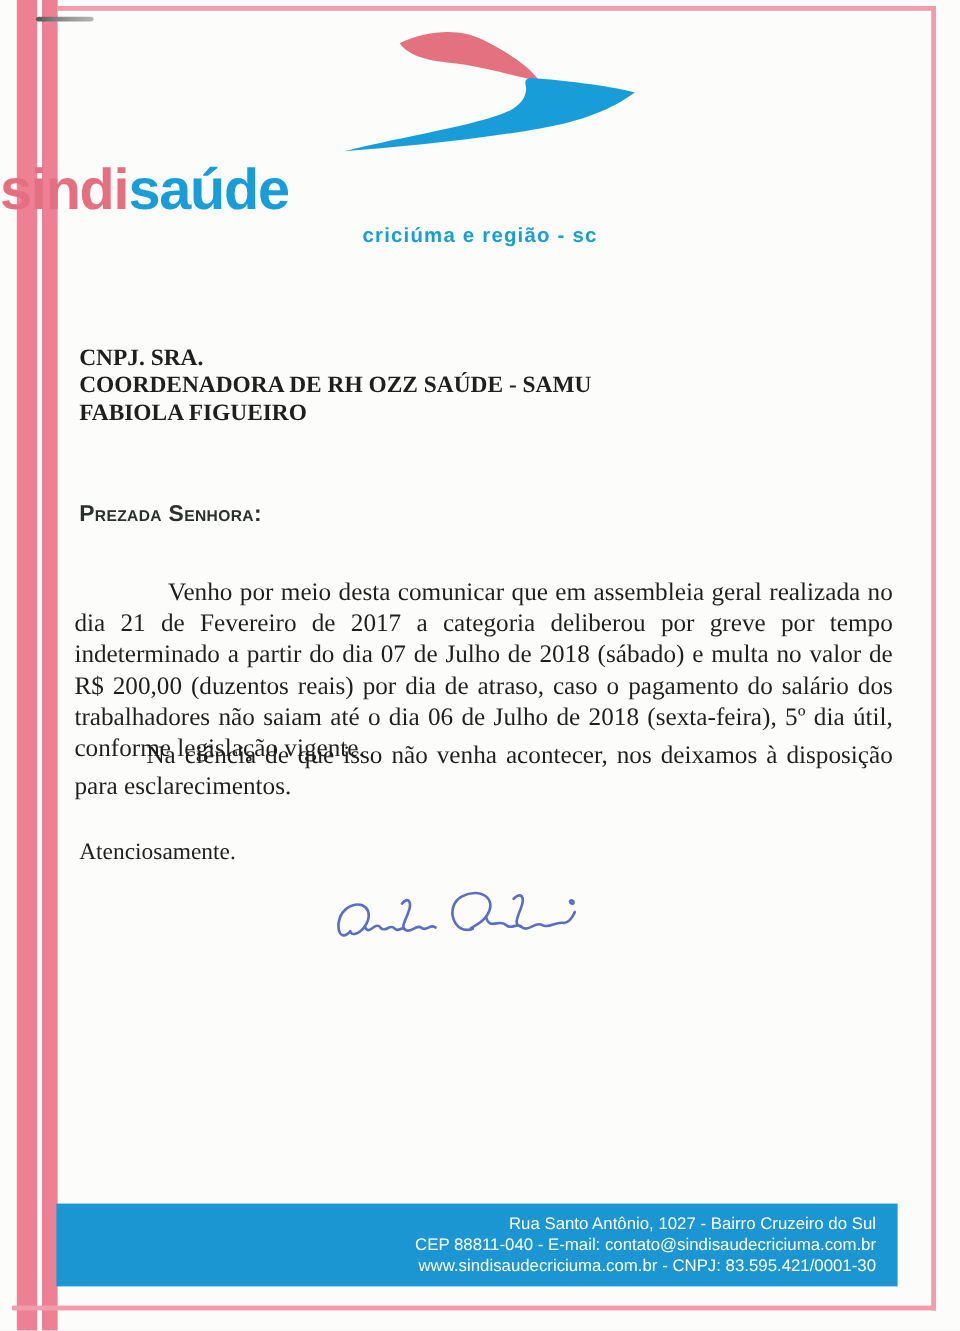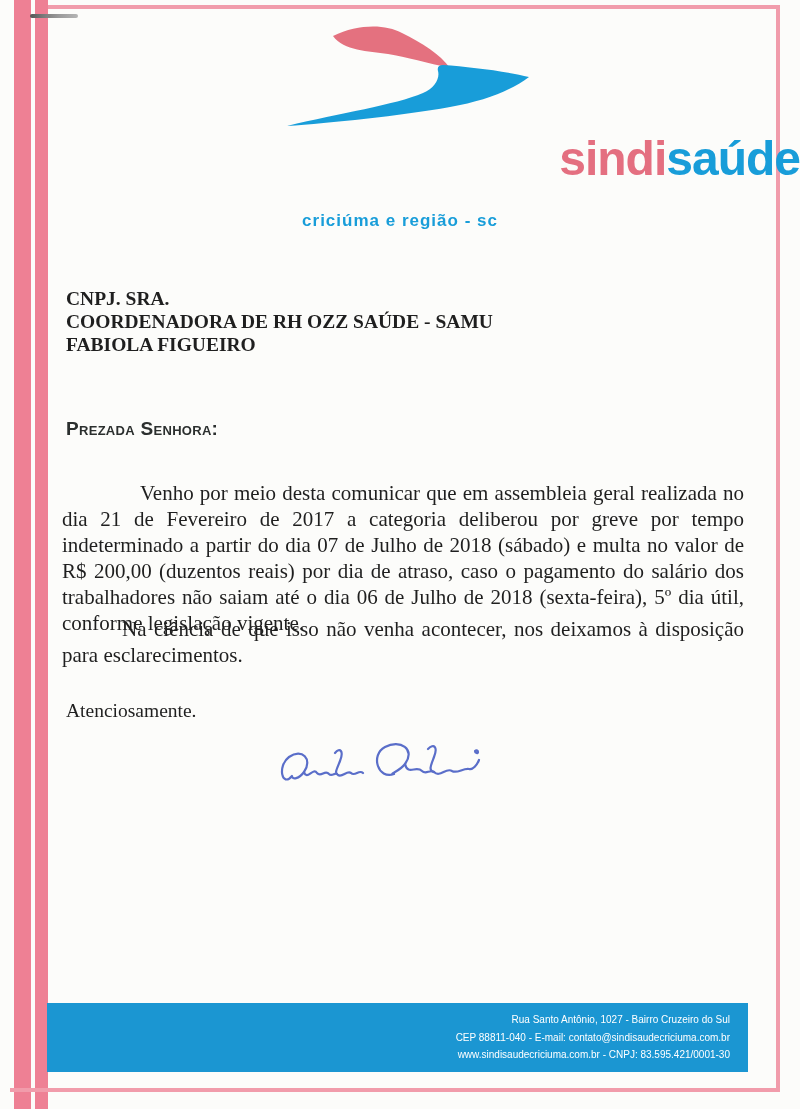--- a/index.html
+++ b/index.html
@@ -12,48 +12,48 @@
   
   .stripe1 { position:absolute; left:14px; top:0; width:17px; height:1109px; background:#ee8094; }
   .stripe2 { position:absolute; left:35px; top:0; width:13px; height:1109px; background:#ee8094; }
   .frame-top    { position:absolute; left:48px; top:5px;  width:730px; height:4px; background:#f19cab; }
   .frame-right  { position:absolute; left:776px; top:5px; width:4px;  height:1087px; background:#f19cab; }
   .frame-bottom { position:absolute; left:10px; top:1088px; width:770px; height:4px; background:#f19cab; }
   .staple { position:absolute; left:30px; top:14px; width:48px; height:4px; border-radius:2px;
             background:linear-gradient(90deg,#555 0%,#777 25%,#9a9a9a 60%,#b5b5b5 100%); }
   
   .logo-swoosh { position:absolute; left:280px; top:23px; }
-  .wordmark { position:absolute; left:0; top:134px; width:800px; text-align:right;
+  .wordmark { position:absolute; left:0; top:134px; width:800px; text-align:left;
               font-family:"Liberation Sans", sans-serif; font-weight:bold;
               font-size:48px; letter-spacing:-1px; line-height:50px; }
   .wm-pink { color:#e46f80; }
   .wm-blue { color:#189dd9; }
   .tagline { position:absolute; left:0; top:187px; width:800px; text-align:center;
              font-family:"Liberation Sans", sans-serif; font-weight:bold;
-             font-size:17px; letter-spacing:1px; color:#189dd9;margin-top:24px; }
+             font-size:17px; letter-spacing:1px; color:#189dd9; }
   
   .date-line { position:absolute; left:66px; top:224px; font-size:19.5px; }
   .recipient { position:absolute; left:66px; top:287px; font-size:19.5px; font-weight:bold; line-height:23px; }
   .salutation { position:absolute; left:66px; top:418px;
                 font-family:"Liberation Sans", sans-serif; font-weight:bold;
                 font-size:19px; font-variant:small-caps; letter-spacing:.3px; color:#2b2f2e; }
   .para { position:absolute; left:62px; width:682px; font-size:21px;
           line-height:26px; text-align:justify; }
   .para1 { top:480px; text-indent:78px; }
   .para2 { top:616px; text-indent:60px; }
   .closing { position:absolute; left:66px; top:700px; font-size:19.5px; }
   
   .sig-svg { position:absolute; left:276px; top:740px; }
   .sig-name-block { position:absolute; left:250px; top:789px; width:310px;
                     text-align:center; font-weight:bold; font-size:19px; line-height:22.5px; }
   
   .footer-bar { position:absolute; left:47px; top:1003px; width:701px; height:69px;
                 background:#1b96d2; display:flex; flex-direction:column;
                 justify-content:center; align-items:flex-end; padding-right:18px;
-                font-family:"Liberation Sans", sans-serif; font-size:10px;
+                font-family:"Liberation Sans", sans-serif; font-size:14px;
                 line-height:17.5px; color:#ffffff; }
 </style>
 </head>
 <body>
 
 <div class="page">
 
   <div class="stripe1"></div>
   <div class="stripe2"></div>
   <div class="frame-top"></div>

